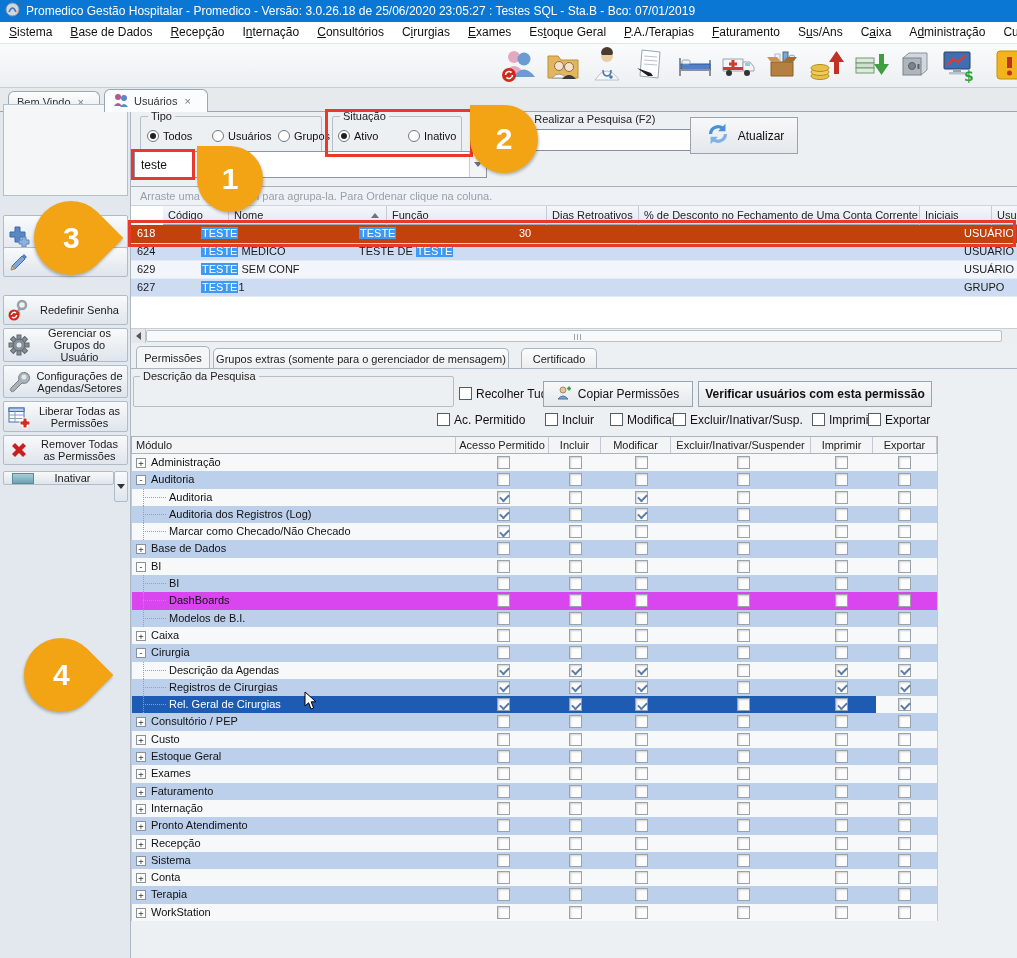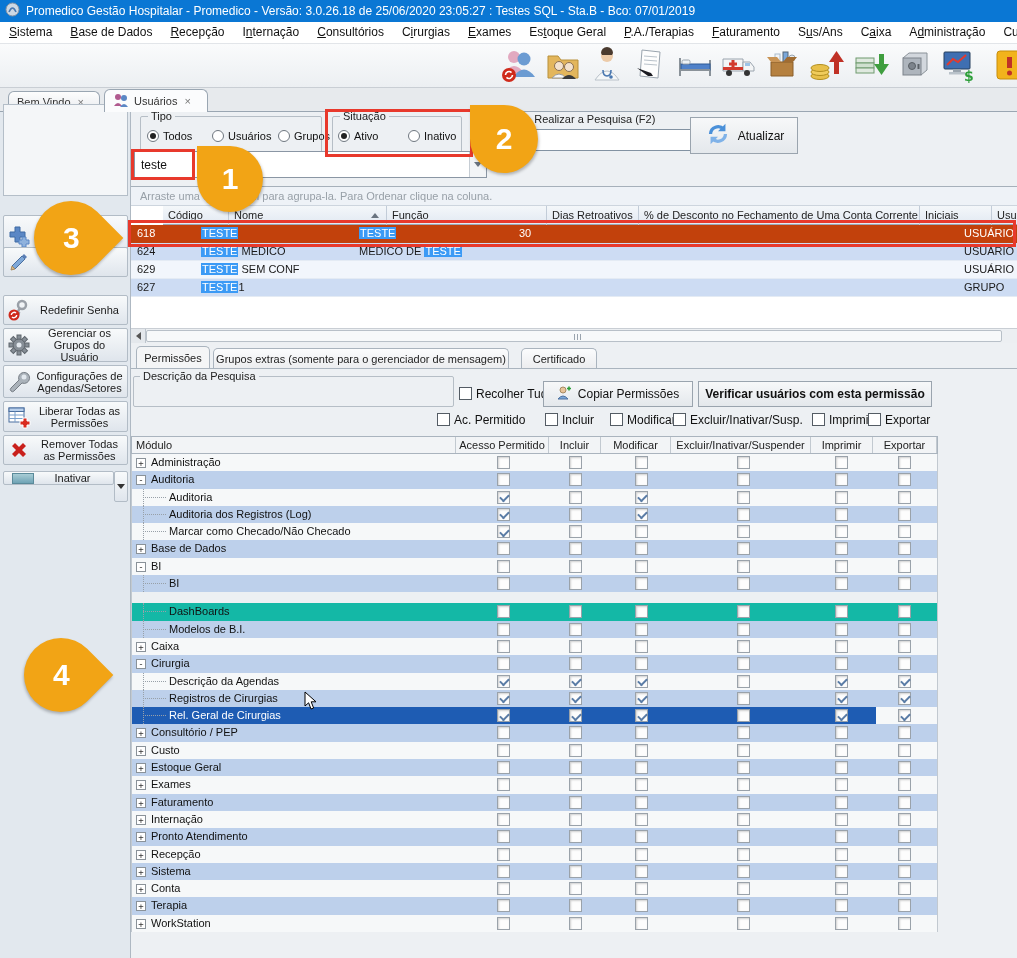--- a/index.html
+++ b/index.html
@@ -448,21 +448,21 @@
           <span class="ucell" style="left: 70px; width: 152px;"><span class="chip">TESTE</span></span>
           <span class="ucell" style="left: 228px; width: 154px;"><span class="chip">TESTE</span></span>
           <span class="ucell" style="left: 388px; width: 86px;">30</span>
           <span class="ucell" style="left: 480px; width: 275px;"></span>
           <span class="ucell" style="left: 761px; width: 66px;"></span>
           <span class="ucell" style="left: 833px; width: 51px;">USUÁRIO</span>
         </div>
         <div class="urow" style="top: 56px; background: rgb(205, 220, 243); color: rgb(26, 26, 26); border-bottom: 1px solid rgb(228, 235, 244);">
           <span class="ucell" style="left: 6px; width: 60px;">624</span>
           <span class="ucell" style="left: 70px; width: 152px;"><span class="chip">TESTE</span><span> MEDICO</span></span>
-          <span class="ucell" style="left: 228px; width: 154px;"><span>MEDICO DE </span><span class="chip">TESTE</span></span>
+          <span class="ucell" style="left: 228px; width: 154px;"><span>TESTE DE </span><span class="chip">TESTE</span></span>
           <span class="ucell" style="left: 388px; width: 86px;"></span>
           <span class="ucell" style="left: 480px; width: 275px;"></span>
           <span class="ucell" style="left: 761px; width: 66px;"></span>
           <span class="ucell" style="left: 833px; width: 51px;">USUÁRIO</span>
         </div>
         <div class="urow" style="top: 74px; background: rgb(242, 246, 252); color: rgb(26, 26, 26); border-bottom: 1px solid rgb(228, 235, 244);">
           <span class="ucell" style="left: 6px; width: 60px;">629</span>
           <span class="ucell" style="left: 70px; width: 152px;"><span class="chip">TESTE</span><span> SEM CONF</span></span>
           <span class="ucell" style="left: 228px; width: 154px;"></span>
           <span class="ucell" style="left: 388px; width: 86px;"></span>
@@ -619,21 +619,21 @@
         <span class="tree-v"></span>
         <span class="tree-h"></span>
         <span class="plabel" style="left: 37px;">BI</span>
         <span class="pcheck" style="left: 365px;"></span>
         <span class="pcheck" style="left: 437px;"></span>
         <span class="pcheck" style="left: 503px;"></span>
         <span class="pcheck" style="left: 605px;"></span>
         <span class="pcheck" style="left: 703px;"></span>
         <span class="pcheck" style="left: 766px;"></span>
       </div>
-      <div class="prow" style="background: #14b8a6; margin-top: 11px;">
+      <div class="prow" style="background: #d946ef;">
         <span class="tree-v"></span>
         <span class="tree-h"></span>
         <span class="plabel" style="left: 37px;">DashBoards</span>
         <span class="pcheck" style="left: 365px;"></span>
         <span class="pcheck" style="left: 437px;"></span>
         <span class="pcheck" style="left: 503px;"></span>
         <span class="pcheck" style="left: 605px;"></span>
         <span class="pcheck" style="left: 703px;"></span>
         <span class="pcheck" style="left: 766px;"></span>
       </div>

